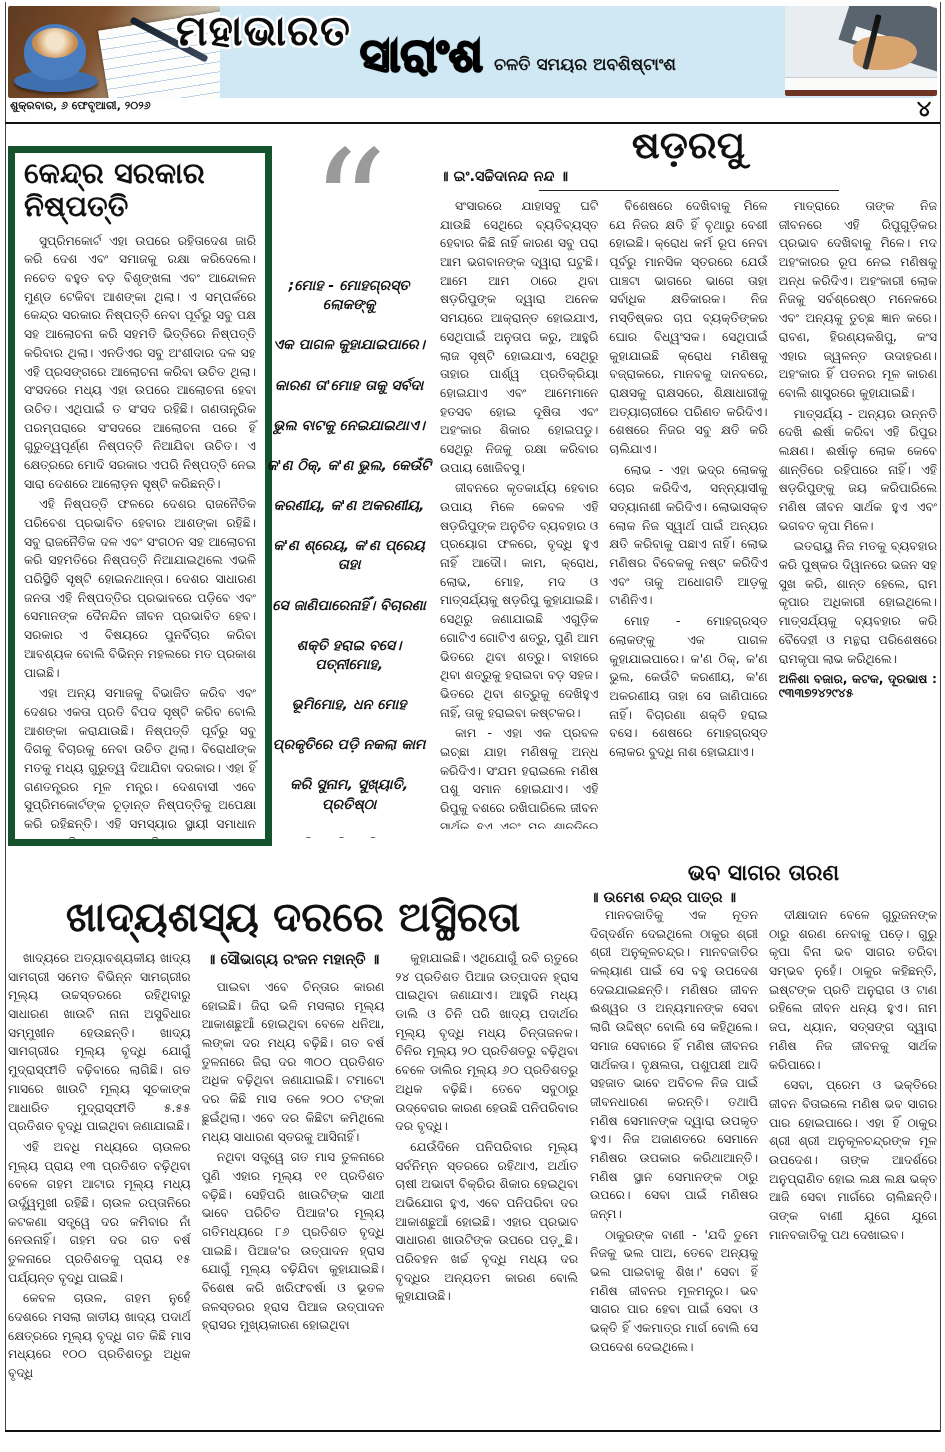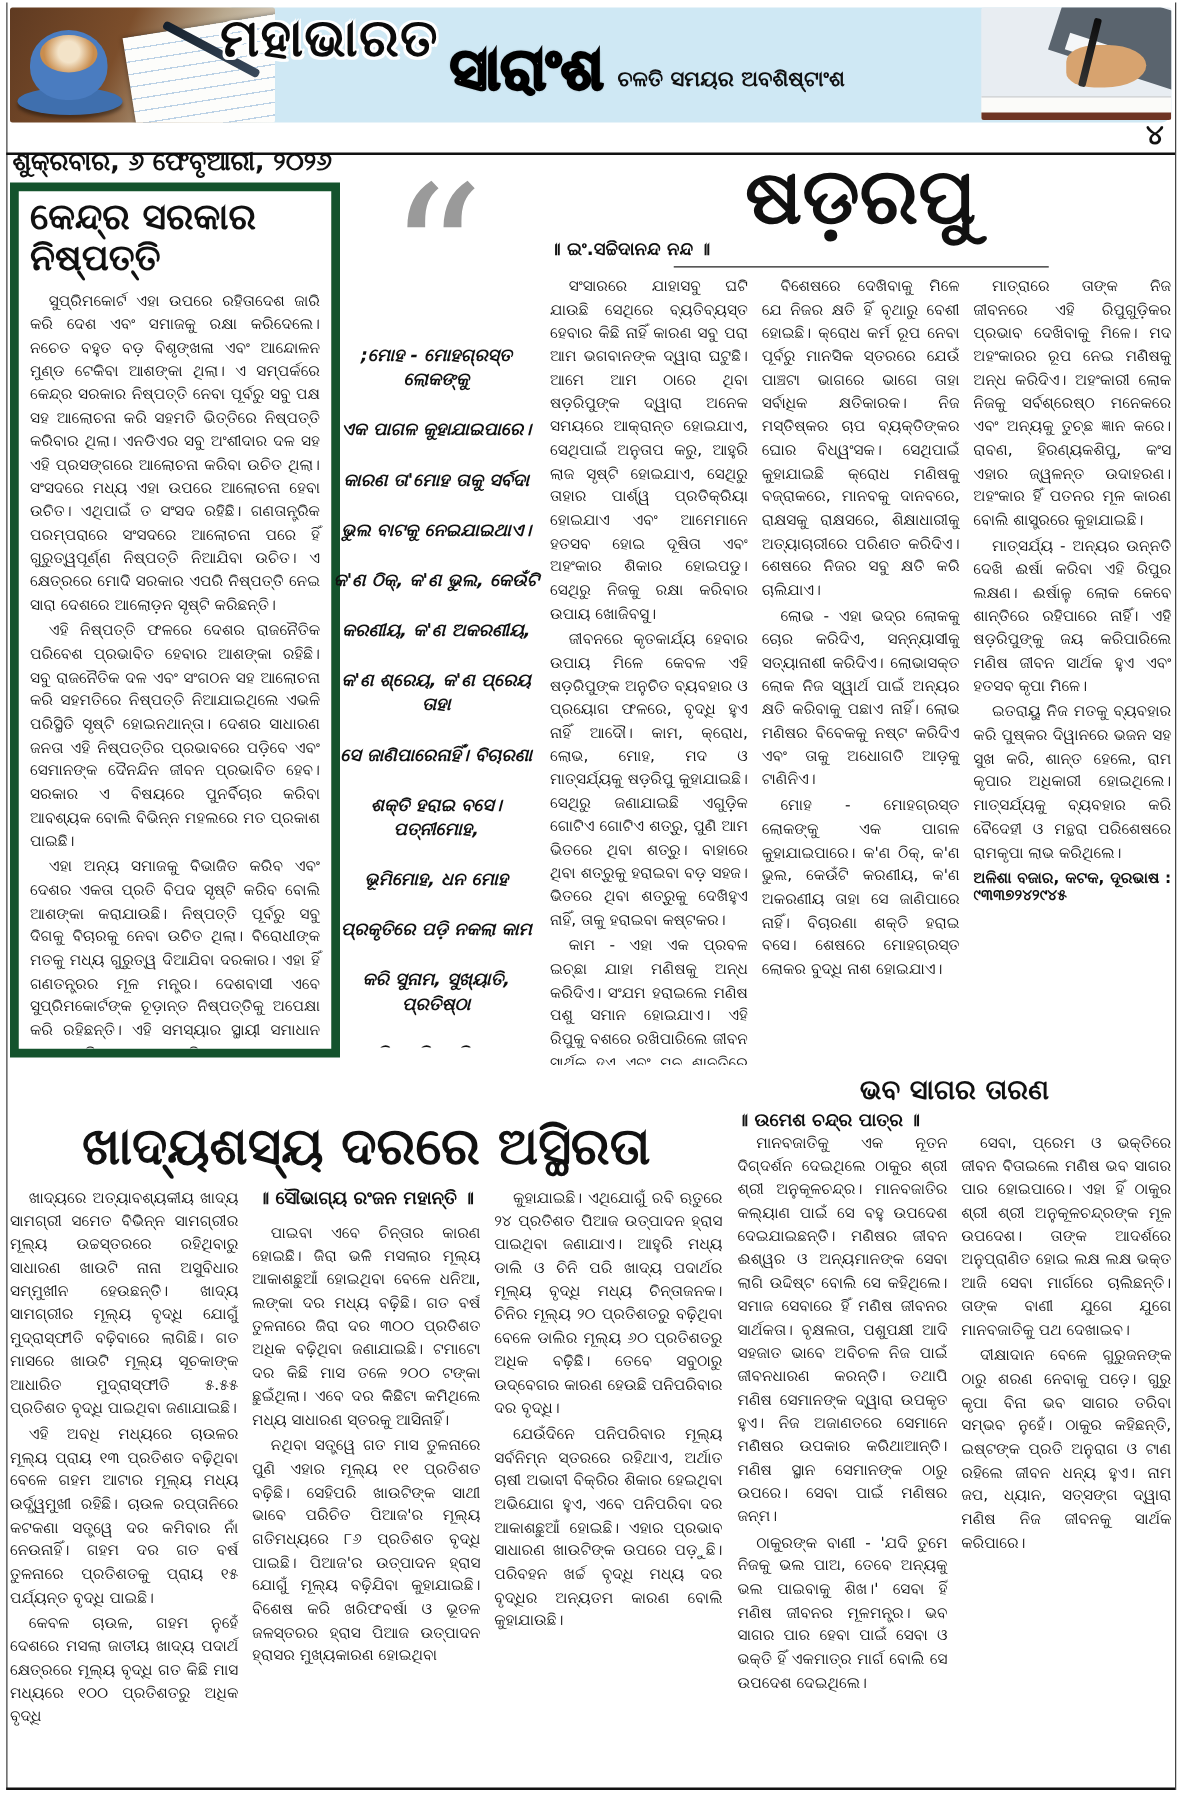--- a/index.html
+++ b/index.html
@@ -27,39 +27,39 @@
   .cuff{position:absolute;right:44px;top:26px;width:40px;height:14px;background:#f4f6f8;transform:rotate(18deg);}
   .hand{position:absolute;right:20px;top:30px;width:64px;height:34px;background:#d7a36f;border-radius:45% 55% 60% 40%;}
   .fpen{position:absolute;right:62px;top:8px;width:6px;height:56px;background:linear-gradient(#0c0c0c,#333);transform:rotate(14deg);border-radius:2px;}
   .paper-sheet{position:absolute;left:0;bottom:0;width:100%;height:18px;background:#fbfbf9;border-top:1px solid #c9ccd0;}
   .desk-edge{position:absolute;left:0;bottom:0;width:100%;height:6px;background:#6e3424;}
   .paper-title{position:absolute;left:168px;top:0px;font-size:42px;font-weight:bold;color:#0b0b0b;letter-spacing:1px;
       text-shadow:-2px -2px 0 #fff,2px -2px 0 #fff,-2px 2px 0 #fff,2px 2px 0 #fff,0 2px 0 #fff,0 -2px 0 #fff;}
   .section-title{position:absolute;left:352px;top:22px;font-size:46px;font-weight:bold;color:#fff;
       -webkit-text-stroke:2.2px #000;text-shadow:0 0 2px #000;}
   .section-subtitle{position:absolute;left:486px;top:48px;font-size:17px;font-weight:bold;color:#101010;}
-  .dateline{position:absolute;left:10px;top:117px;font-size:20px;font-weight:bold;}
+  .dateline{position:absolute;left:10px;top:99px;font-size:11px;font-weight:bold;}
   .page-number{position:absolute;right:14px;top:96px;font-size:22px;font-weight:bold;}
   .top-rule{position:absolute;left:5px;top:122px;width:935px;height:0;border-top:2px solid #111;}
 
   
   .body-text p{margin:0 0 2px 0;font-size:12.3px;line-height:1.52;text-align:justify;text-indent:15px;}
 
   
   .art-left{position:absolute;left:8px;top:146px;width:232px;height:678px;border:7px solid #14532d;padding:4px 9px;overflow:hidden;}
   .art-left h2{margin:0 0 8px 0;font-size:29px;line-height:1.15;font-weight:bold;}
 
   
   .quote-col{position:absolute;left:262px;top:138px;width:174px;height:700px;text-align:center;overflow:hidden;}
   .qmark{font-size:150px;line-height:.9;color:#9a9a9a;font-family:"DejaVu Serif","Liberation Serif",serif;height:138px;}
   .qlines p{font-size:14.2px;font-weight:bold;font-style:italic;margin:0 0 21px 0;line-height:1.35;}
 
   
   .art-main{position:absolute;left:440px;top:126px;width:497px;height:732px;overflow:hidden;}
-  .art-main h1{margin:0;font-size:62px;line-height:1.0;font-weight:bold;text-align:center;}
+  .art-main h1{margin:0;font-size:38px;line-height:1.0;font-weight:bold;text-align:center;}
   .byline{text-align:left;font-size:14.5px;font-weight:bold;margin:4px 0 0 0;}
   .byline-rule{width:300px;margin:5px auto 6px auto;border-top:1.5px solid #222;}
   .cols{display:flex;gap:11px;}
   .cols .col{flex:1;overflow:hidden;}
   .main-cols{height:632px;}
   .signoff{font-size:12.3px;font-weight:bold;text-align:justify;margin-top:4px;}
 
   
   .art-food{position:absolute;left:8px;top:896px;width:570px;height:566px;overflow:hidden;}
   .art-food h1{margin:0;font-size:41px;font-weight:bold;text-align:center;line-height:1.05;}
@@ -144,21 +144,21 @@
         <p>କାମ - ଏହା ଏକ ପ୍ରବଳ ଇଚ୍ଛା ଯାହା ମଣିଷକୁ ଅନ୍ଧ କରିଦିଏ। ସଂଯମ ହରାଇଲେ ମଣିଷ ପଶୁ ସମାନ ହୋଇଯାଏ। ଏହି ରିପୁକୁ ବଶରେ ରଖିପାରିଲେ ଜୀବନ ସାର୍ଥକ ହୁଏ ଏବଂ ମନ ଶାନ୍ତିରେ ରହେ।</p>
       </div>
     <div class="col body-text">
         <p>ବିଶେଷରେ ଦେଖିବାକୁ ମିଳେ ଯେ ନିଜର କ୍ଷତି ହିଁ ବୃଥାରୁ ବେଶୀ ହୋଇଛି। କ୍ରୋଧ କର୍ମ ରୂପ ନେବା ପୂର୍ବରୁ ମାନସିକ ସ୍ତରରେ ଯେଉଁ ପାଞ୍ଚଟା ଭାଗରେ ଭାଗେ ତାହା ସର୍ବାଧିକ କ୍ଷତିକାରକ। ନିଜ ମସ୍ତିଷ୍କର ଚାପ ବ୍ୟକ୍ତିଙ୍କର ଘୋର ବିଧ୍ୱଂସକ। ସେଥିପାଇଁ କୁହାଯାଇଛି କ୍ରୋଧ ମଣିଷକୁ ବଜ୍ରାକରେ, ମାନବକୁ ଦାନବରେ, ରାକ୍ଷସକୁ ରାକ୍ଷସରେ, ଶିକ୍ଷାଧାରୀକୁ ଅତ୍ୟାଚାରୀରେ ପରିଣତ କରିଦିଏ। ଶେଷରେ ନିଜର ସବୁ କ୍ଷତି କରି ଚାଲିଯାଏ।</p>
         <p>ଲୋଭ - ଏହା ଭଦ୍ର ଲୋକକୁ ଚୋର କରିଦିଏ, ସନ୍ନ୍ୟାସୀକୁ ସତ୍ୟାନାଶୀ କରିଦିଏ। ଲୋଭାସକ୍ତ ଲୋକ ନିଜ ସ୍ୱାର୍ଥ ପାଇଁ ଅନ୍ୟର କ୍ଷତି କରିବାକୁ ପଛାଏ ନାହିଁ। ଲୋଭ ମଣିଷର ବିବେକକୁ ନଷ୍ଟ କରିଦିଏ ଏବଂ ତାକୁ ଅଧୋଗତି ଆଡ଼କୁ ଟାଣିନିଏ।</p>
         <p>ମୋହ - ମୋହଗ୍ରସ୍ତ ଲୋକଙ୍କୁ ଏକ ପାଗଳ କୁହାଯାଇପାରେ। କ'ଣ ଠିକ୍, କ'ଣ ଭୁଲ, କେଉଁଟି କରଣୀୟ, କ'ଣ ଅକରଣୀୟ ତାହା ସେ ଜାଣିପାରେ ନାହିଁ। ବିଚାରଣା ଶକ୍ତି ହରାଇ ବସେ। ଶେଷରେ ମୋହଗ୍ରସ୍ତ ଲୋକର ବୁଦ୍ଧି ନାଶ ହୋଇଯାଏ।</p>
       </div>
     <div class="col">
       <div class="body-text">
           <p>ମାତ୍ରାରେ ତାଙ୍କ ନିଜ ଜୀବନରେ ଏହି ରିପୁଗୁଡ଼ିକର ପ୍ରଭାବ ଦେଖିବାକୁ ମିଳେ। ମଦ ଅହଂକାରର ରୂପ ନେଇ ମଣିଷକୁ ଅନ୍ଧ କରିଦିଏ। ଅହଂକାରୀ ଲୋକ ନିଜକୁ ସର୍ବଶ୍ରେଷ୍ଠ ମନେକରେ ଏବଂ ଅନ୍ୟକୁ ତୁଚ୍ଛ ଜ୍ଞାନ କରେ। ରାବଣ, ହିରଣ୍ୟକଶିପୁ, କଂସ ଏହାର ଜ୍ୱଳନ୍ତ ଉଦାହରଣ। ଅହଂକାର ହିଁ ପତନର ମୂଳ କାରଣ ବୋଲି ଶାସ୍ତ୍ରରେ କୁହାଯାଇଛି।</p>
-          <p>ମାତ୍ସର୍ଯ୍ୟ - ଅନ୍ୟର ଉନ୍ନତି ଦେଖି ଈର୍ଷା କରିବା ଏହି ରିପୁର ଲକ୍ଷଣ। ଈର୍ଷାଳୁ ଲୋକ କେବେ ଶାନ୍ତିରେ ରହିପାରେ ନାହିଁ। ଏହି ଷଡ଼ରିପୁଙ୍କୁ ଜୟ କରିପାରିଲେ ମଣିଷ ଜୀବନ ସାର୍ଥକ ହୁଏ ଏବଂ ହତସବ କୃପା ମିଳେ।</p>
+          <p>ମାତ୍ସର୍ଯ୍ୟ - ଅନ୍ୟର ଉନ୍ନତି ଦେଖି ଈର୍ଷା କରିବା ଏହି ରିପୁର ଲକ୍ଷଣ। ଈର୍ଷାଳୁ ଲୋକ କେବେ ଶାନ୍ତିରେ ରହିପାରେ ନାହିଁ। ଏହି ଷଡ଼ରିପୁଙ୍କୁ ଜୟ କରିପାରିଲେ ମଣିଷ ଜୀବନ ସାର୍ଥକ ହୁଏ ଏବଂ ଭଗବତ କୃପା ମିଳେ।</p>
           <p>ଇତରାୟୁ ନିଜ ମତକୁ ବ୍ୟବହାର କରି ପୁଷ୍କର ଦିୱାନରେ ଭଜନ ସହ ସୁଖ କରି, ଶାନ୍ତ ହେଲେ, ରାମ କୃପାର ଅଧିକାରୀ ହୋଇଥିଲେ। ମାତ୍ସର୍ଯ୍ୟକୁ ବ୍ୟବହାର କରି ବୈଦେହୀ ଓ ମନ୍ଥରା ପରିଶେଷରେ ରାମକୃପା ଲାଭ କରିଥିଲେ।</p>
         </div>
       <div class="signoff">ଅଳିଶା ବଜାର, କଟକ, ଦୂରଭାଷ : ୯୩୩୭୨୪୨୯୪୫</div>
     </div>
   </div>
 </div>
 
 <div class="art-food">
   <h1>ଖାଦ୍ୟଶସ୍ୟ ଦରରେ ଅସ୍ଥିରତା</h1>
   <div class="cols food-cols">
@@ -183,19 +183,19 @@
 
 <div class="art-bhaba">
   <h1>ଭବ ସାଗର ତାରଣ</h1>
   <div class="byline">॥ ଉମେଶ ଚନ୍ଦ୍ର ପାତ୍ର ॥</div>
   <div class="cols bhaba-cols">
     <div class="col body-text">
         <p>ମାନବଜାତିକୁ ଏକ ନୂତନ ଦିଗ୍‌ଦର୍ଶନ ଦେଇଥିଲେ ଠାକୁର ଶ୍ରୀ ଶ୍ରୀ ଅନୁକୂଳଚନ୍ଦ୍ର। ମାନବଜାତିର କଲ୍ୟାଣ ପାଇଁ ସେ ବହୁ ଉପଦେଶ ଦେଇଯାଇଛନ୍ତି। ମଣିଷର ଜୀବନ ଈଶ୍ୱର ଓ ଅନ୍ୟମାନଙ୍କ ସେବା ଲାଗି ଉଦ୍ଦିଷ୍ଟ ବୋଲି ସେ କହିଥିଲେ। ସମାଜ ସେବାରେ ହିଁ ମଣିଷ ଜୀବନର ସାର୍ଥକତା। ବୃକ୍ଷଲତା, ପଶୁପକ୍ଷୀ ଆଦି ସହଜାତ ଭାବେ ଅବିଚଳ ନିଜ ପାଇଁ ଜୀବନଧାରଣ କରନ୍ତି। ତଥାପି ମଣିଷ ସେମାନଙ୍କ ଦ୍ୱାରା ଉପକୃତ ହୁଏ। ନିଜ ଅଜାଣତରେ ସେମାନେ ମଣିଷର ଉପକାର କରିଥାଆନ୍ତି। ମଣିଷ ସ୍ଥାନ ସେମାନଙ୍କ ଠାରୁ ଉପରେ। ସେବା ପାଇଁ ମଣିଷର ଜନ୍ମ।</p>
         <p>ଠାକୁରଙ୍କ ବାଣୀ - 'ଯଦି ତୁମେ ନିଜକୁ ଭଲ ପାଅ, ତେବେ ଅନ୍ୟକୁ ଭଲ ପାଇବାକୁ ଶିଖ।' ସେବା ହିଁ ମଣିଷ ଜୀବନର ମୂଳମନ୍ତ୍ର। ଭବ ସାଗର ପାର ହେବା ପାଇଁ ସେବା ଓ ଭକ୍ତି ହିଁ ଏକମାତ୍ର ମାର୍ଗ ବୋଲି ସେ ଉପଦେଶ ଦେଇଥିଲେ।</p>
       </div>
     <div class="col body-text">
+        <p>ଦୀକ୍ଷାଦାନ ବେଳେ ଗୁରୁଜନଙ୍କ ଠାରୁ ଶରଣ ନେବାକୁ ପଡ଼େ। ଗୁରୁ କୃପା ବିନା ଭବ ସାଗର ତରିବା ସମ୍ଭବ ନୁହେଁ। ଠାକୁର କହିଛନ୍ତି, ଇଷ୍ଟଙ୍କ ପ୍ରତି ଅନୁରାଗ ଓ ଟାଣ ରହିଲେ ଜୀବନ ଧନ୍ୟ ହୁଏ। ନାମ ଜପ, ଧ୍ୟାନ, ସତ୍ସଙ୍ଗ ଦ୍ୱାରା ମଣିଷ ନିଜ ଜୀବନକୁ ସାର୍ଥକ କରିପାରେ।</p>
         <p>ସେବା, ପ୍ରେମ ଓ ଭକ୍ତିରେ ଜୀବନ ବିତାଇଲେ ମଣିଷ ଭବ ସାଗର ପାର ହୋଇପାରେ। ଏହା ହିଁ ଠାକୁର ଶ୍ରୀ ଶ୍ରୀ ଅନୁକୂଳଚନ୍ଦ୍ରଙ୍କ ମୂଳ ଉପଦେଶ। ତାଙ୍କ ଆଦର୍ଶରେ ଅନୁପ୍ରାଣିତ ହୋଇ ଲକ୍ଷ ଲକ୍ଷ ଭକ୍ତ ଆଜି ସେବା ମାର୍ଗରେ ଚାଲିଛନ୍ତି। ତାଙ୍କ ବାଣୀ ଯୁଗେ ଯୁଗେ ମାନବଜାତିକୁ ପଥ ଦେଖାଇବ।</p>
-        <p>ଦୀକ୍ଷାଦାନ ବେଳେ ଗୁରୁଜନଙ୍କ ଠାରୁ ଶରଣ ନେବାକୁ ପଡ଼େ। ଗୁରୁ କୃପା ବିନା ଭବ ସାଗର ତରିବା ସମ୍ଭବ ନୁହେଁ। ଠାକୁର କହିଛନ୍ତି, ଇଷ୍ଟଙ୍କ ପ୍ରତି ଅନୁରାଗ ଓ ଟାଣ ରହିଲେ ଜୀବନ ଧନ୍ୟ ହୁଏ। ନାମ ଜପ, ଧ୍ୟାନ, ସତ୍ସଙ୍ଗ ଦ୍ୱାରା ମଣିଷ ନିଜ ଜୀବନକୁ ସାର୍ଥକ କରିପାରେ।</p>
       </div>
   </div>
 </div>
 
 <div class="bottom-rule"></div>
 
 </body></html>

